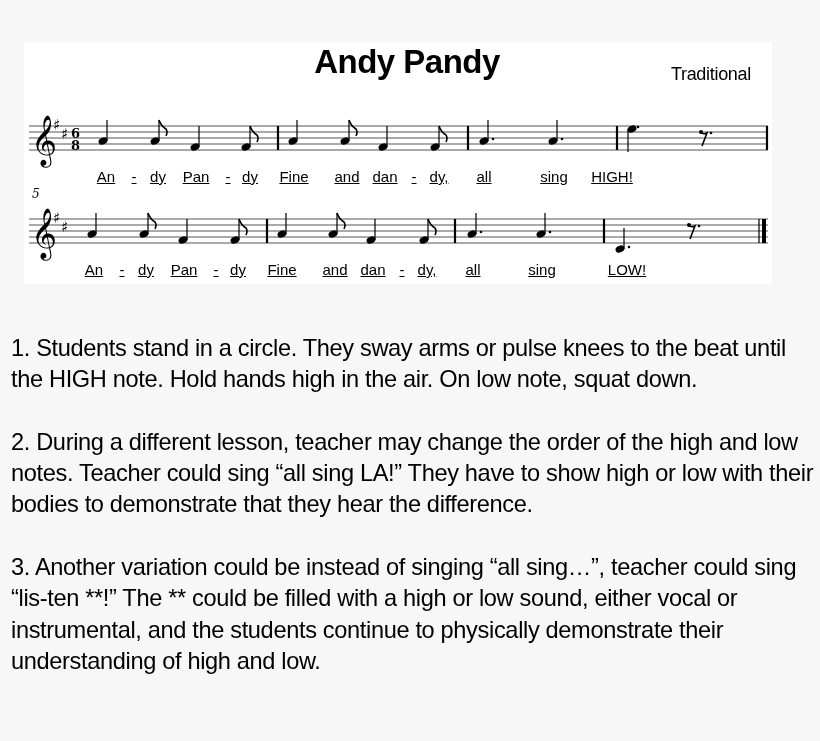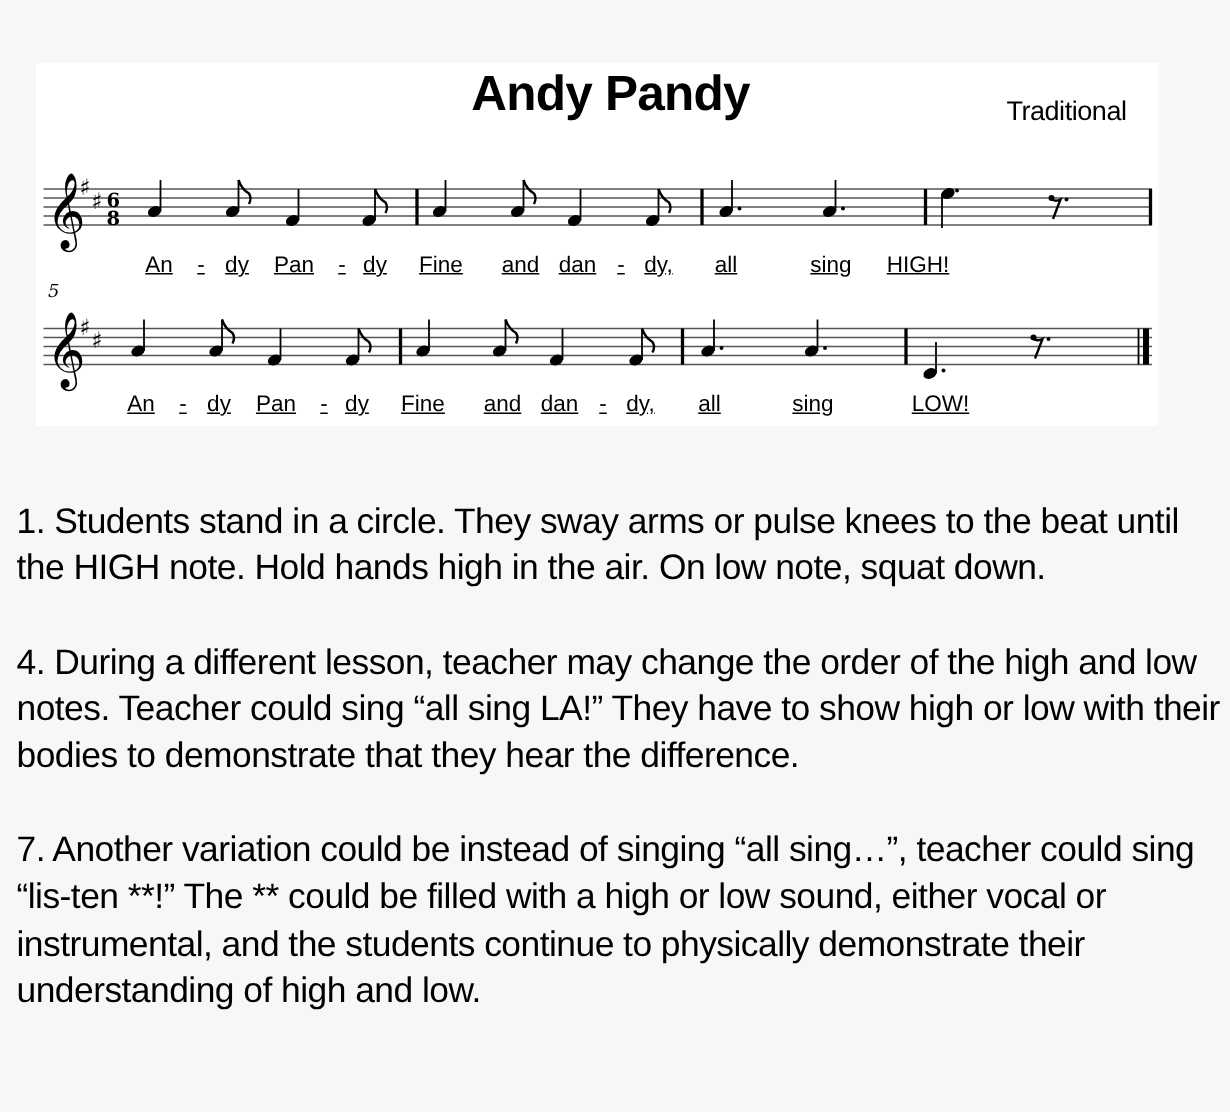--- a/index.html
+++ b/index.html
@@ -213,15 +213,15 @@
     <span class="lyric" style="left:378px;top:219px">-</span>
     <span class="lyric" style="left:403px;top:219px">dy,</span>
     <span class="lyric" style="left:449px;top:219px">all</span>
     <span class="lyric" style="left:518px;top:219px">sing</span>
     <span class="lyric" style="left:603px;top:219px">LOW!</span>
   </div>
 </div>
 
 <div class="instructions">
   <p>1. Students stand in a circle.  They sway arms or pulse knees to the beat until the HIGH note.  Hold hands high in the air.  On low note, squat down.</p>
-  <p>4. During a different lesson, teacher may change the order of the high and low notes.  Teacher could sing “all sing LA!”  They have to show high or low with their bodies to demonstrate that they hear the difference.</p>
-  <p>7. Another variation could be instead of singing “all sing…”, teacher could sing “lis-ten **!”  The ** could be filled with a high or low sound, either vocal or instrumental, and the students continue to physically demonstrate their understanding of high and low.</p>
+  <p>2. During a different lesson, teacher may change the order of the high and low notes.  Teacher could sing “all sing LA!”  They have to show high or low with their bodies to demonstrate that they hear the difference.</p>
+  <p>3. Another variation could be instead of singing “all sing…”, teacher could sing “lis-ten **!”  The ** could be filled with a high or low sound, either vocal or instrumental, and the students continue to physically demonstrate their understanding of high and low.</p>
 </div>
 
 </body></html>

